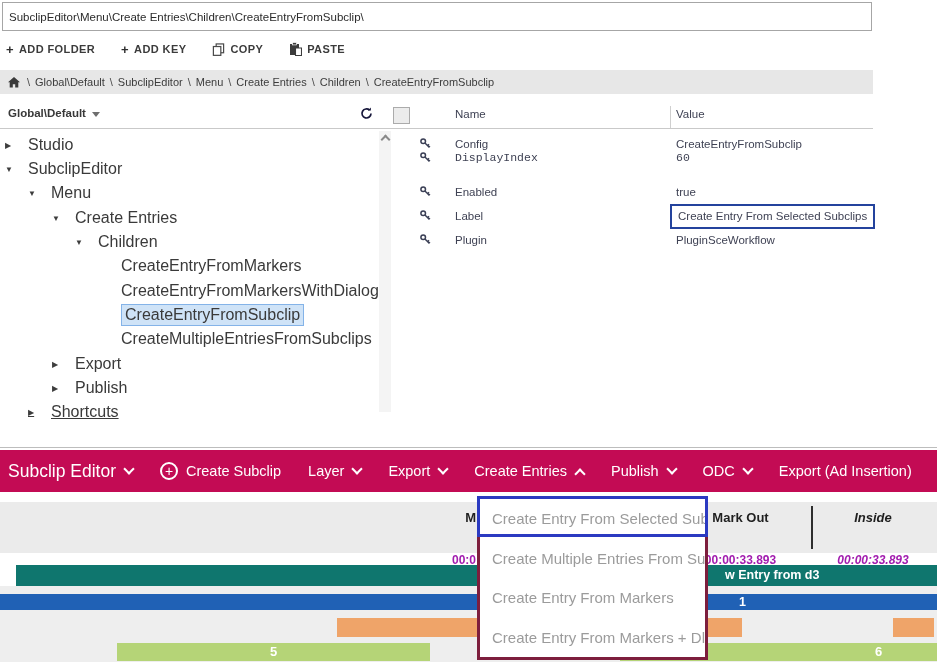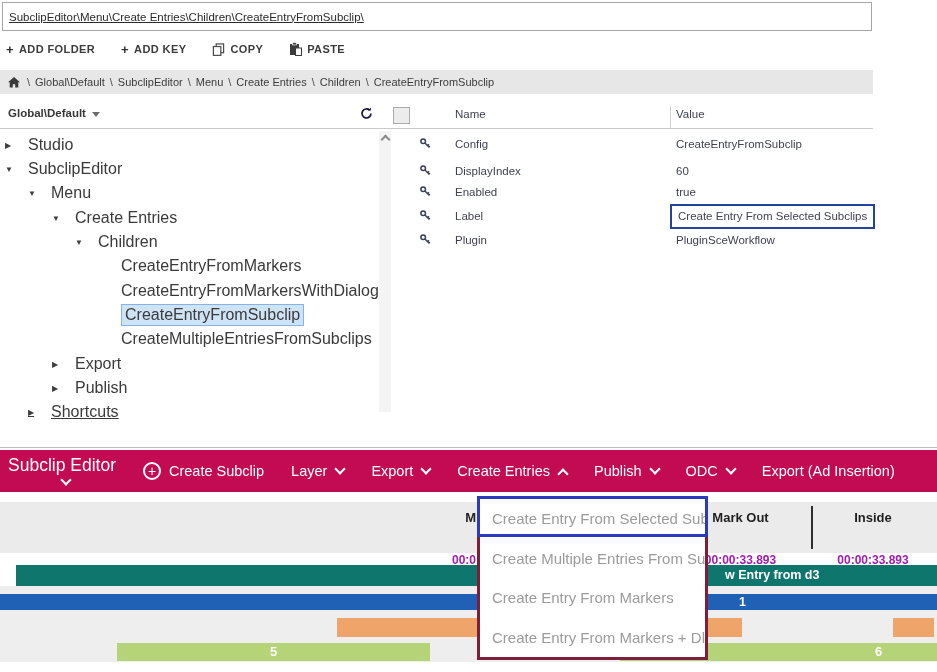--- a/index.html
+++ b/index.html
@@ -1,21 +1,21 @@
 <!DOCTYPE html>
 <html><head>
 <meta charset="utf-8">
 <style>
   html,body{margin:0;padding:0;background:#fff;}
   #screen{position:relative;width:937px;height:672px;background:#ffffff;overflow:hidden;
           font-family:"Liberation Sans", sans-serif;color:#3c4043;}
 
   
   #path-input{position:absolute;left:2px;top:2px;width:856px;height:27px;border:1px solid #a6a6a6;
-    font-family:"Liberation Sans",sans-serif;font-size:11.5px;color:#2b2b2b;padding:0 6px;outline:none;box-sizing:content-box;text-decoration:underline;}
+    font-family:"Liberation Sans",sans-serif;font-size:11.5px;color:#2b2b2b;padding:0 6px;outline:none;box-sizing:content-box;}
 
   
   #toolbar{position:absolute;left:6px;top:36px;height:26px;display:flex;align-items:center;gap:26px;}
   .tool-btn{display:inline-flex;align-items:center;gap:5px;font-size:11px;font-weight:600;
     letter-spacing:.4px;color:#3b3b3b;cursor:pointer;}
   .plus-glyph{font-size:13px;font-weight:700;color:#2f2f2f;line-height:1;}
 
   
   #breadcrumb{position:absolute;left:0;top:70px;width:873px;height:24px;background:#e7e7e7;
     display:flex;align-items:center;padding-left:8px;box-sizing:border-box;font-size:11px;color:#3c3c3c;white-space:pre;}
@@ -49,35 +49,35 @@
   .k-icon{position:absolute;left:28px;top:5px;}
   .p-name{position:absolute;left:63px;font-size:11.5px;color:#3f4254;cursor:default;}
   .p-val{position:absolute;left:284px;font-size:11.5px;color:#3f4254;white-space:nowrap;}
   .p-val.boxed{left:278px;top:-1px;line-height:18px;border:2px solid #24439d;padding:1px 6px 2px;}
 
   #section-divider{position:absolute;left:0;top:447px;width:937px;height:1px;background:#bdbdbd;}
 
   
   #menubar{position:absolute;left:0;top:450px;width:937px;height:42px;background:#c30b54;
     display:flex;align-items:center;padding-left:8px;box-sizing:border-box;gap:27px;color:#fff;}
-  #menubar-title{font-size:17.5px;display:flex;align-items:center;cursor:pointer;white-space:nowrap;flex-direction:column;}
+  #menubar-title{font-size:17.5px;display:flex;align-items:center;cursor:pointer;white-space:nowrap;}
   .mitem{font-size:14.5px;display:flex;align-items:center;cursor:pointer;white-space:nowrap;}
   .chev{display:inline-block;width:6px;height:6px;border-right:2px solid #fff;border-bottom:2px solid #fff;margin-left:9px;}
   .chev.down{transform:rotate(45deg);margin-bottom:4px;}
   .chev.up{transform:rotate(-135deg);margin-top:5px;}
   .plus-circle{width:18px;height:18px;border:2px solid #fff;border-radius:50%;display:inline-flex;
     align-items:center;justify-content:center;font-size:14px;line-height:1;margin-right:8px;font-weight:400;padding-bottom:1px;box-sizing:border-box;}
 
   
   #timecode-bar{position:absolute;left:0;top:502px;width:937px;height:51px;background:#ebebeb;}
   .tc-label{font-size:13px;font-weight:700;color:#1f1f1f;}
   .tc-value{font-size:12px;font-weight:700;color:#a21caf;margin-top:24px;}
   #tc-frag{position:absolute;right:461px;top:7px;text-align:right;line-height:18px;}
   #tc-markout{position:absolute;left:668px;width:145px;top:7px;text-align:center;line-height:18px;}
-  #tc-inside{position:absolute;left:813px;width:120px;top:7px;text-align:center;line-height:18px;}
+  #tc-inside{position:absolute;left:813px;width:120px;top:7px;text-align:center;line-height:18px;font-style:italic;}
   #tc-divider{position:absolute;left:811px;top:4px;width:2px;height:43px;background:#2e2e2e;}
 
   
   #track-gray-panel{position:absolute;left:0;top:586px;width:937px;height:76px;background:#eeeeee;}
   #track-entry{position:absolute;left:16px;top:565px;width:937px;height:21px;background:#0f766e;cursor:pointer;}
   #entry-label{position:absolute;left:709px;top:0;line-height:21px;color:#fff;font-size:12.5px;font-weight:700;}
   #track-blue{position:absolute;left:0;top:594px;width:937px;height:16px;background:#2061b5;cursor:pointer;}
   #blue-label{position:absolute;left:739px;top:0;line-height:16px;color:#fff;font-size:12.5px;font-weight:700;}
   .seg{position:absolute;cursor:pointer;}
   #orange-seg-1{left:337px;top:618px;width:405px;height:19px;background:#efa469;}
@@ -218,21 +218,21 @@
   <div class="prow" style="top:133px;">
     <span class="k-icon">
         <svg width="11" height="11" viewBox="0 0 11 11">
           <circle cx="3.2" cy="3.2" r="2.3" fill="none" stroke="#3a3f55" stroke-width="1.5"></circle>
           <path d="M5 5l4.4 4.4M7.6 7.6l1.5-1.2M9 9l1-0.8" stroke="#3a3f55" stroke-width="1.4" fill="none"></path>
         </svg>
       </span>
     <span class="p-name">Config</span>
     <span class="p-val">CreateEntryFromSubclip</span>
   </div>
-  <div class="prow" style="top:160px;">
+  <div class="prow" style="top:147px;font-family:Liberation Mono, monospace;">
     <span class="k-icon">
         <svg width="11" height="11" viewBox="0 0 11 11">
           <circle cx="3.2" cy="3.2" r="2.3" fill="none" stroke="#3a3f55" stroke-width="1.5"></circle>
           <path d="M5 5l4.4 4.4M7.6 7.6l1.5-1.2M9 9l1-0.8" stroke="#3a3f55" stroke-width="1.4" fill="none"></path>
         </svg>
       </span>
     <span class="p-name">DisplayIndex</span>
     <span class="p-val">60</span>
   </div>
   <div class="prow" style="top:181px;">

